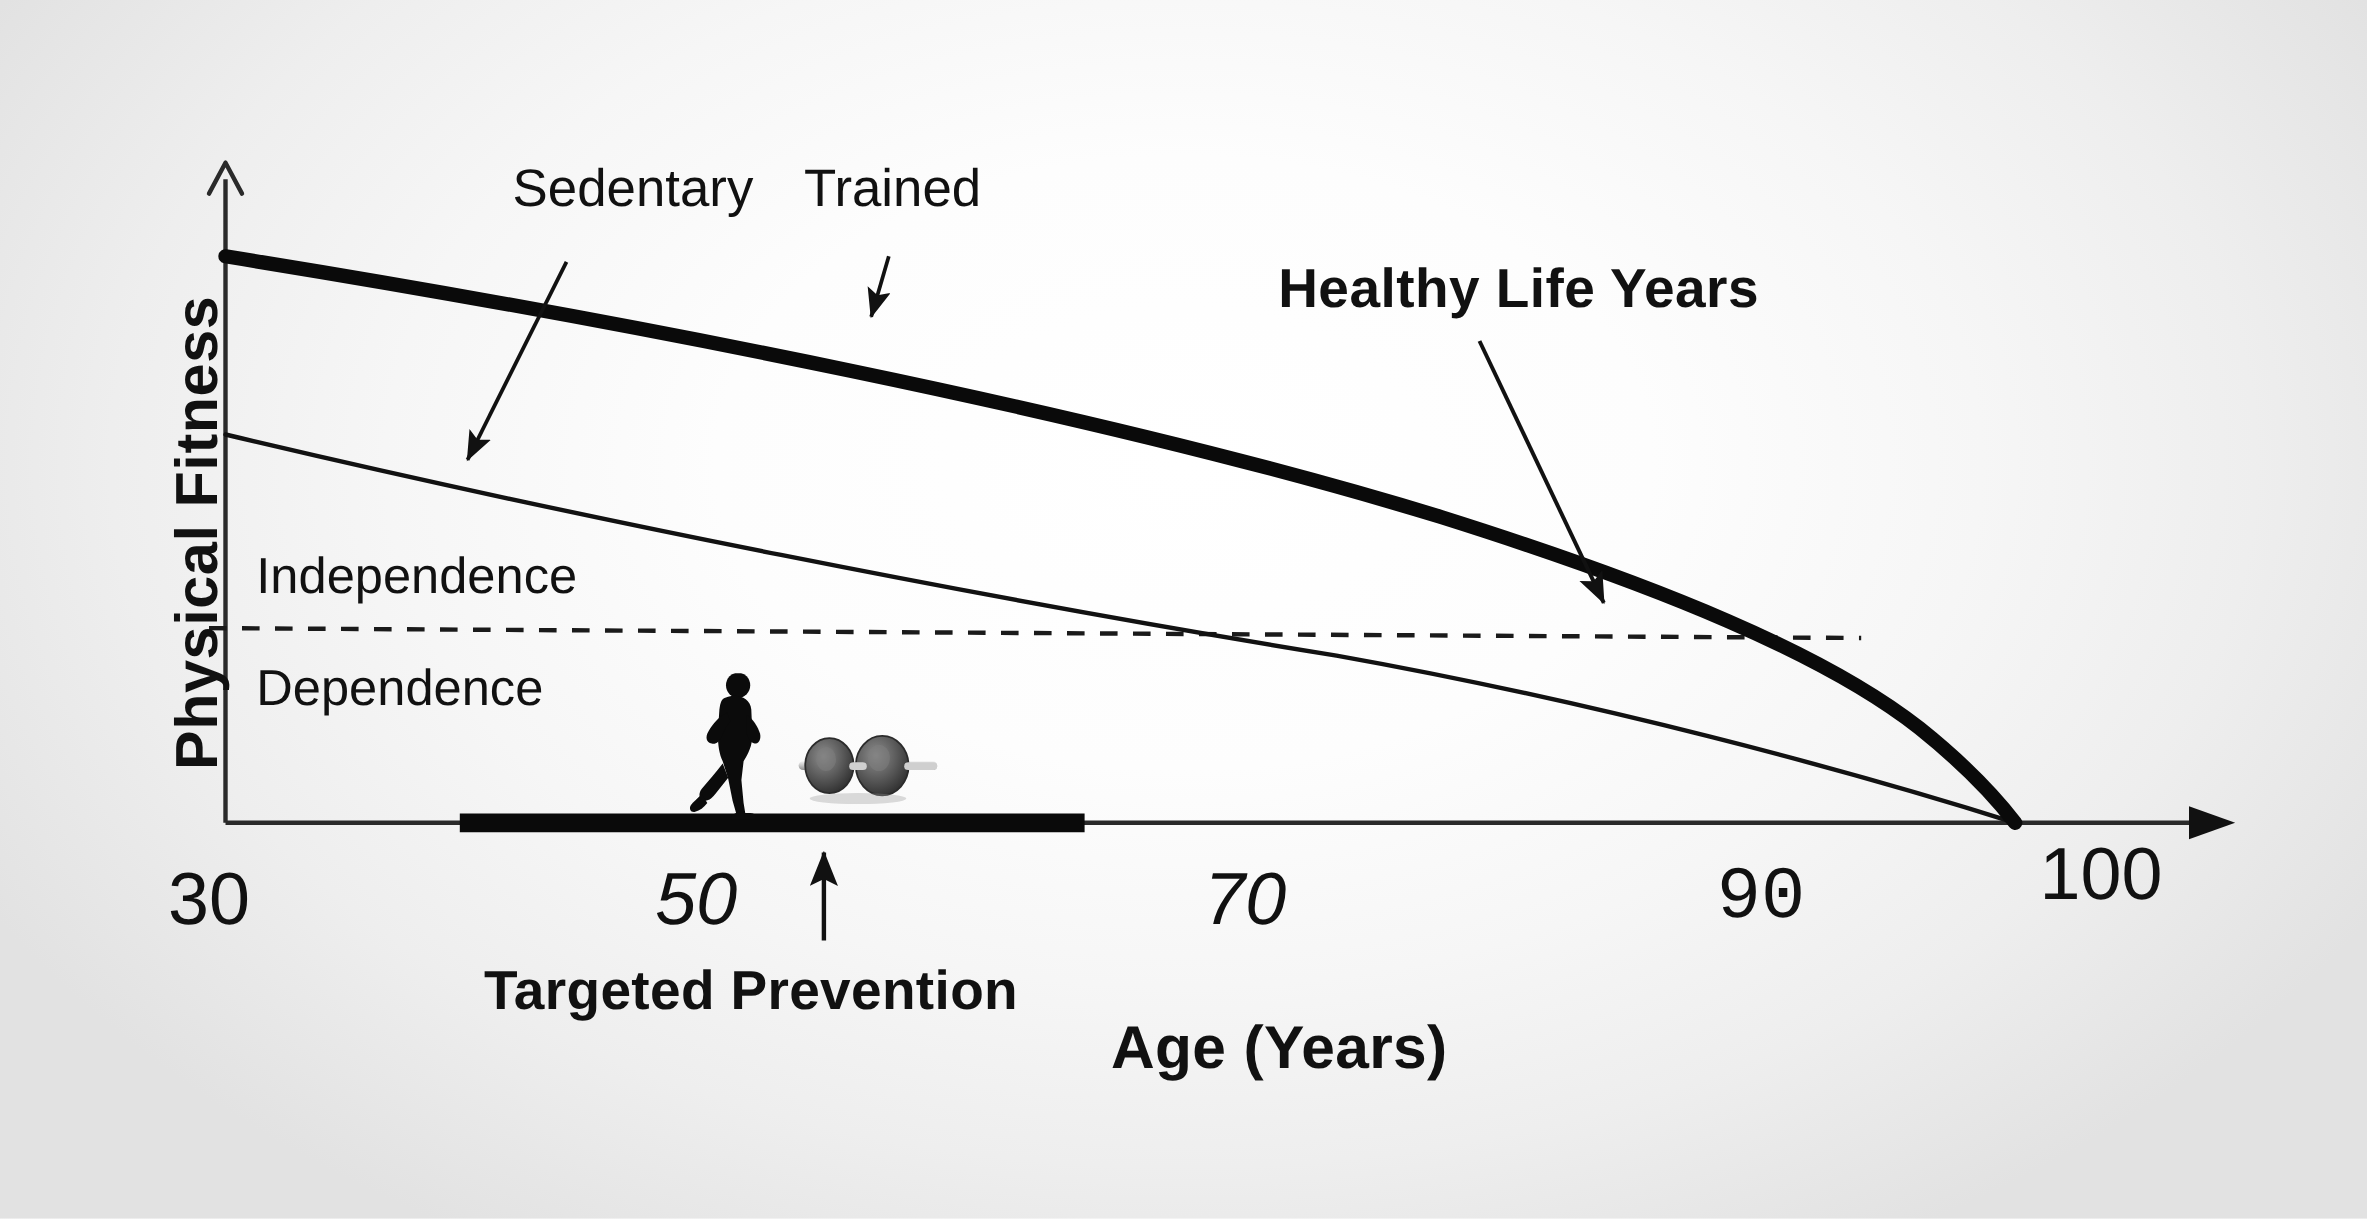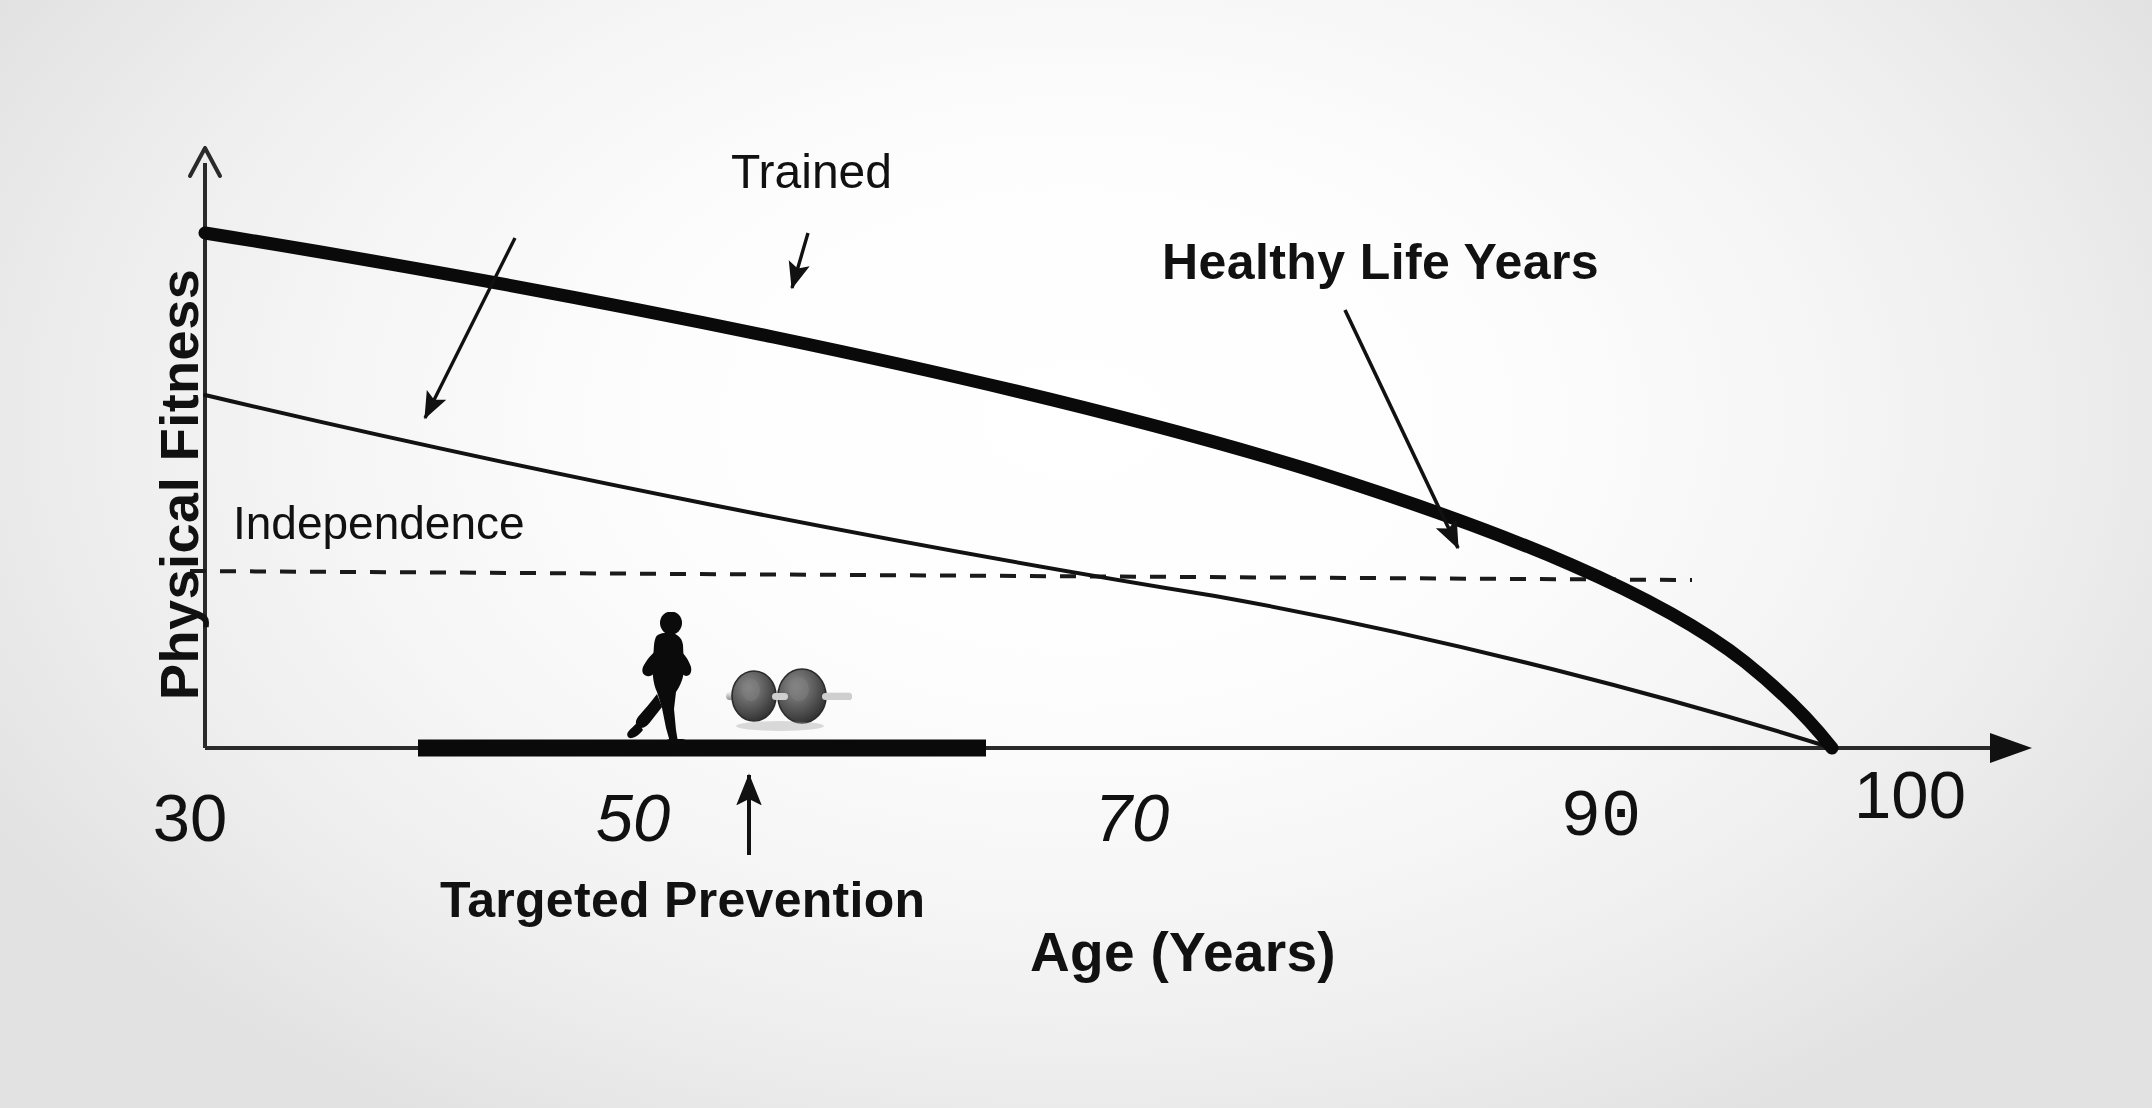--- a/index.html
+++ b/index.html
@@ -50,21 +50,20 @@
     font-weight: 700;
     letter-spacing: 0.5px;
     transform-origin: 0 0;
     transform: translate(152px, 700px) rotate(-90deg);
   }
   #x-axis-title {
     left: 1010px;
     top: 925px;
     font-size: 55px;
     letter-spacing: 0.3px;
-    margin-left: 20px;
   }
   #label-sedentary { left: 466px; top: 148px; font-size: 48px; }
   #label-trained   { left: 731px; top: 148px; font-size: 48px; text-align: right; }
   #label-healthy   { left: 1162px; top: 237px; font-size: 50px; letter-spacing: 0.4px; }
   #label-independence { left: 233px; top: 500px; font-size: 46px; }
   #label-dependence   { left: 233px; top: 602px; font-size: 46px; }
   #label-targeted  { left: 440px; top: 875px; font-size: 50px; letter-spacing: 0.3px; text-align: center; }
 
   .tick-lbl {
     position: absolute;
@@ -180,23 +179,25 @@
       <ellipse cx="81" cy="29" rx="10" ry="12" fill="#7d7d7d" opacity="0.55"></ellipse>
       <rect x="54" y="33" width="16" height="7" rx="3.5" fill="#cfcfcf"></rect>
       <rect x="104" y="33" width="30" height="7" rx="3.5" fill="#cfcfcf"></rect>
       <ellipse cx="62" cy="66" rx="44" ry="5" fill="#9a9a9a" opacity="0.35"></ellipse>
     </g>
   </svg>
 
   <div class="lbl lbl-bold" id="y-axis-title">Physical Fitness</div>
   <div class="lbl lbl-bold" id="x-axis-title">Age (Years)</div>
 
+  <div class="lbl lbl-regular" id="label-sedentary">Sedentary</div>
   <div class="lbl lbl-regular" id="label-trained">Trained</div>
   <div class="lbl lbl-bold" id="label-healthy">Healthy Life Years</div>
   <div class="lbl lbl-regular" id="label-independence">Independence</div>
+  <div class="lbl lbl-regular" id="label-dependence">Dependence</div>
   <div class="lbl lbl-bold" id="label-targeted">Targeted Prevention</div>
 
   <div class="tick-lbl" id="tick-0">30</div>
   <div class="tick-lbl" id="tick-1">50</div>
   <div class="tick-lbl" id="tick-2">70</div>
   <div class="tick-lbl" id="tick-3">90</div>
   <div class="tick-lbl" id="tick-4">100</div>
 
 </div>
 

